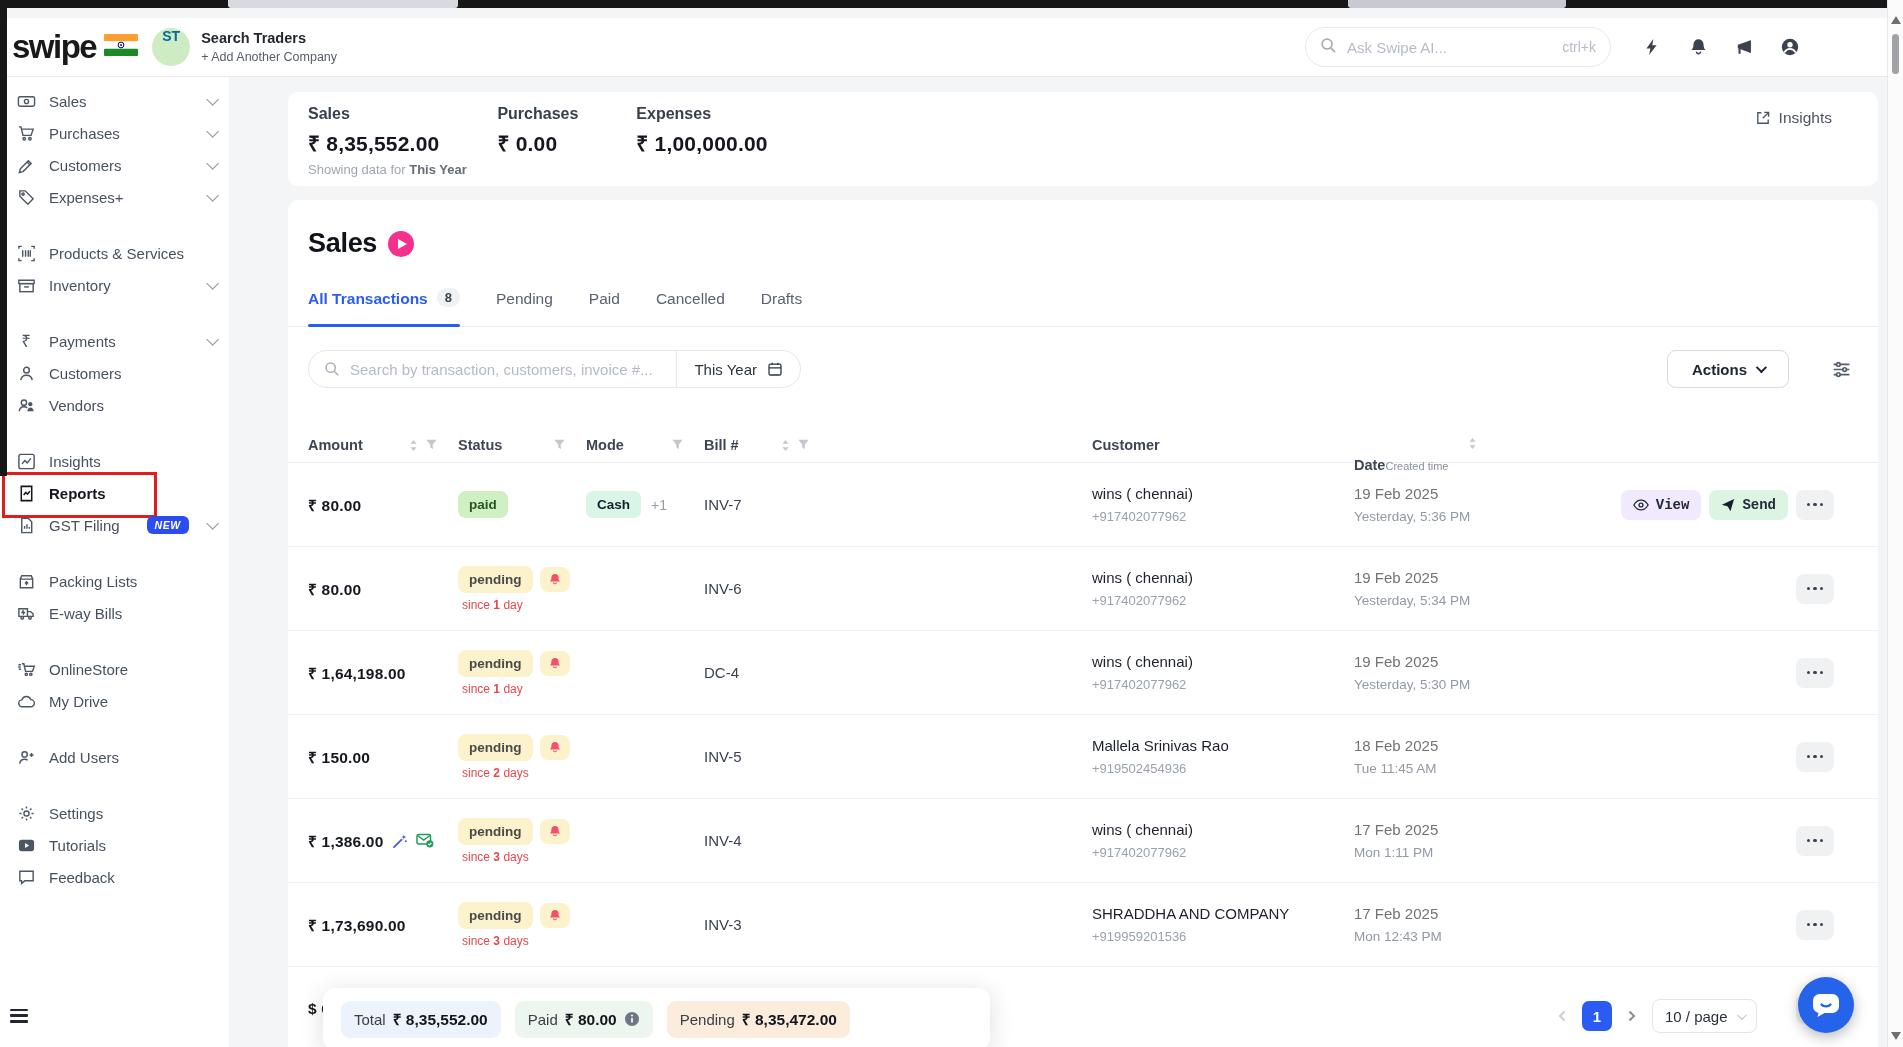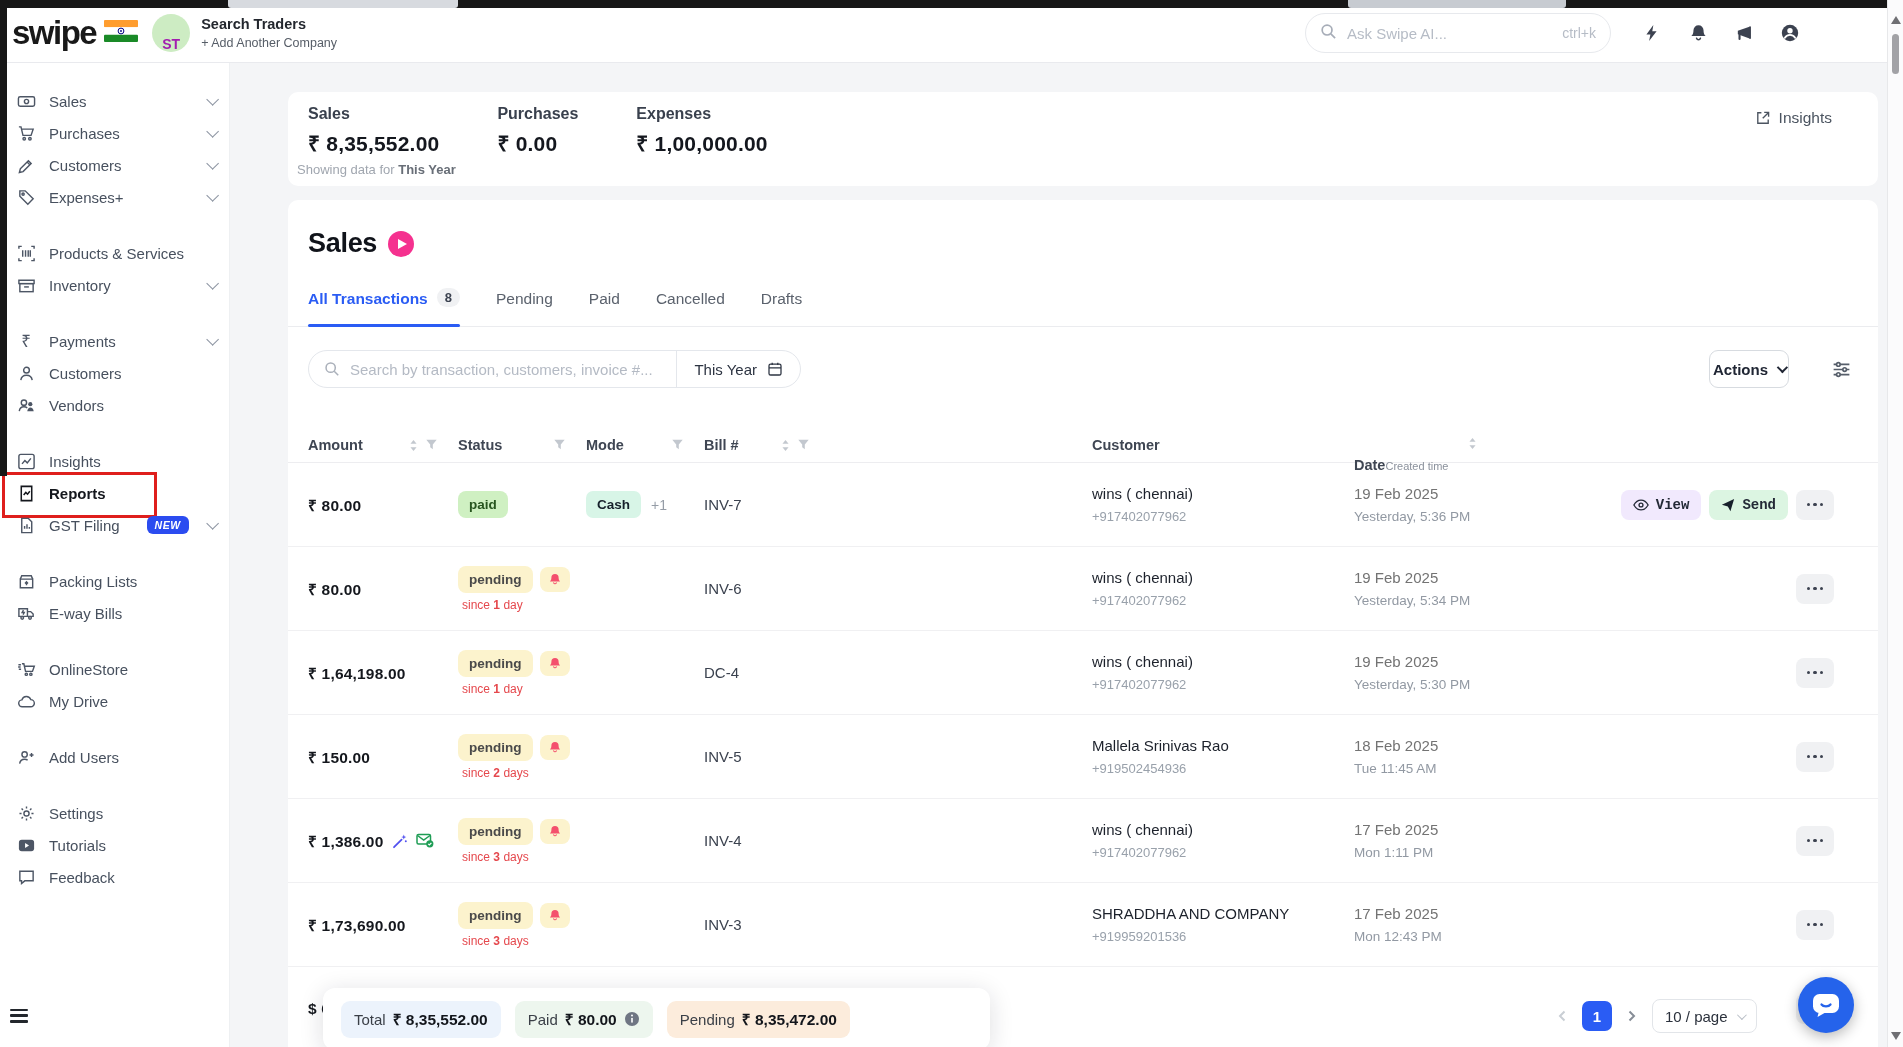--- a/index.html
+++ b/index.html
@@ -7,26 +7,26 @@
   body { font-family:"Liberation Sans", sans-serif; background:#f4f5f7; color:#333; position:relative; }
   .app { position:relative; width:1903px; height:1047px; }
 
   
   .top-strip { position:absolute; top:0; left:0; width:1903px; height:8px; background:#171717; z-index:45; }
   .top-strip .seg1 { position:absolute; left:228px; width:230px; height:8px; background:#d7dadf; border-radius:0 0 3px 3px; }
   .top-strip .seg2 { position:absolute; left:1348px; width:218px; height:8px; background:#c7cbd1; border-radius:0 0 3px 3px; }
   .left-strip { position:absolute; top:8px; left:0; width:7px; height:468px; background:#171717; z-index:44; }
 
   
-  .topbar { position:absolute; top:4px; left:0; width:1887px; height:59px; background:#fff;
+  .topbar { position:absolute; top:18px; left:0; width:1887px; height:59px; background:#fff;
             border-bottom:1px solid #e9eaee; display:flex; align-items:center; z-index:10; }
   .logo { display:flex; align-items:center; gap:8px; margin-left:12px; }
   .logo .word { font-size:33px; font-weight:800; letter-spacing:-1.5px; color:#191919; }
-  .avatar { width:38px; height:38px; border-radius:50%; background:#cdecc3; color:#a21caf;
-            display:flex; align-items:flex-end; justify-content:center; font-size:14px; font-weight:700; margin-left:14px; }
+  .avatar { width:38px; height:38px; border-radius:50%; background:#cdecc3; color:#0369a1;
+            display:flex; align-items:flex-start; justify-content:center; font-size:14px; font-weight:700; margin-left:14px; }
   .company { margin-left:11px; }
   .company .cname { font-size:14.5px; font-weight:700; color:#23272e; }
   .company .addco { font-size:12.5px; color:#565d67; margin-top:4px; }
   .ai-search { margin-left:auto; width:306px; height:40px; border:1.5px solid #e7e9ed; border-radius:20px;
                display:flex; align-items:center; padding:0 14px; gap:10px; background:#fff; }
   .ai-search input { border:none; outline:none; flex:1; font-family:"Liberation Sans",sans-serif; font-size:15px; color:#444; background:transparent; min-width:0; }
   .ai-search input::placeholder { color:#b6bcc6; }
   .ai-search .shortcut { font-size:14px; color:#b6bcc6; }
   .hicons { display:flex; align-items:center; gap:24px; margin-left:30px; margin-right:86px; }
   .hicon { width:22px; height:22px; display:flex; align-items:center; justify-content:center; cursor:pointer; }
@@ -48,21 +48,21 @@
   .sitem.reports-hl::after { content:""; position:absolute; left:2px; top:-5px; width:149px; height:40px;
                              border:3px solid #df1f1c; pointer-events:none; }
   .hamburger { position:absolute; left:10px; top:946px; width:20px; cursor:pointer; }
   .hamburger i { display:block; width:18px; height:2.3px; background:#23272d; margin:3.6px 0; border-radius:1px; }
 
   
   .summary-card { position:absolute; left:288px; top:92px; width:1590px; height:94px; background:#fff; border-radius:10px; z-index:1; }
   .stats { display:flex; gap:58px; padding:13px 0 0 20px; }
   .stat .slbl { font-size:16px; font-weight:600; color:#39404d; }
   .stat .sval { font-size:21px; font-weight:800; color:#14171e; margin-top:6px; letter-spacing:.2px; }
-  .caption { position:absolute; left:9px; bottom:9px; font-size:13px; color:#a0a6af; }
+  .caption { position:absolute; left:20px; bottom:9px; font-size:13px; color:#a0a6af; }
   .caption b { color:#686e77; font-weight:700; }
   .insights-link { position:absolute; right:46px; top:17px; display:flex; align-items:center; gap:8px;
                    font-size:15.5px; color:#4b5460; font-weight:500; cursor:pointer; }
 
   .sales-card { position:absolute; left:288px; top:200px; width:1590px; height:860px; background:#fff;
                 border-radius:10px; z-index:1; overflow:hidden; }
   .card-head { display:flex; align-items:center; padding:28px 24px 0 20px; }
   .page-title { font-size:27px; font-weight:800; color:#10131a; letter-spacing:-.3px; }
   .play-badge { width:26px; height:26px; border-radius:50%; background:#f5318f; margin-left:11px;
                 display:flex; align-items:center; justify-content:center; cursor:pointer; }
@@ -88,21 +88,21 @@
   .search-control { width:493px; height:38px; border:1px solid #e4e7ec; border-radius:19px; display:flex;
                     align-items:center; overflow:hidden; background:#fff; }
   .search-control .sin { flex:1; display:flex; align-items:center; gap:10px; padding-left:15px; min-width:0; }
   .search-control input { border:none; outline:none; flex:1; font-family:"Liberation Sans",sans-serif;
                           font-size:15px; color:#444; background:transparent; min-width:0; }
   .search-control input::placeholder { color:#b4bac4; }
   .search-control .vdiv { width:1px; align-self:stretch; background:#e4e7ec; }
   .year-seg { display:flex; align-items:center; gap:10px; padding:0 17px; font-size:15px; font-weight:500;
               color:#2d3442; cursor:pointer; white-space:nowrap; }
   .toolbar-right { margin-left:auto; display:flex; align-items:center; }
-  .actions-btn { height:38px; padding:0 3px; border:1px solid #d7dbe0; border-radius:9px; background:#fff;
+  .actions-btn { height:38px; padding:0 24px; border:1px solid #d7dbe0; border-radius:9px; background:#fff;
                  display:flex; align-items:center; gap:9px; font-size:15px; font-weight:700; color:#202634; cursor:pointer; }
   .actions-btn .caret { width:8px; height:8px; border-right:2px solid #202634; border-bottom:2px solid #202634;
                         transform:rotate(45deg) translateY(-2px); }
   .cols-icon { margin-left:42px; margin-right:6px; cursor:pointer; display:flex; }
 
   
   .table { margin-top:28px; }
   .thead, .trow { display:grid; grid-template-columns:150px 128px 118px 126px 262px 262px 190px 1fr;
                   align-items:center; padding:0 20px; }
   .thead { height:46px; border-bottom:1px solid #ededf0; }

